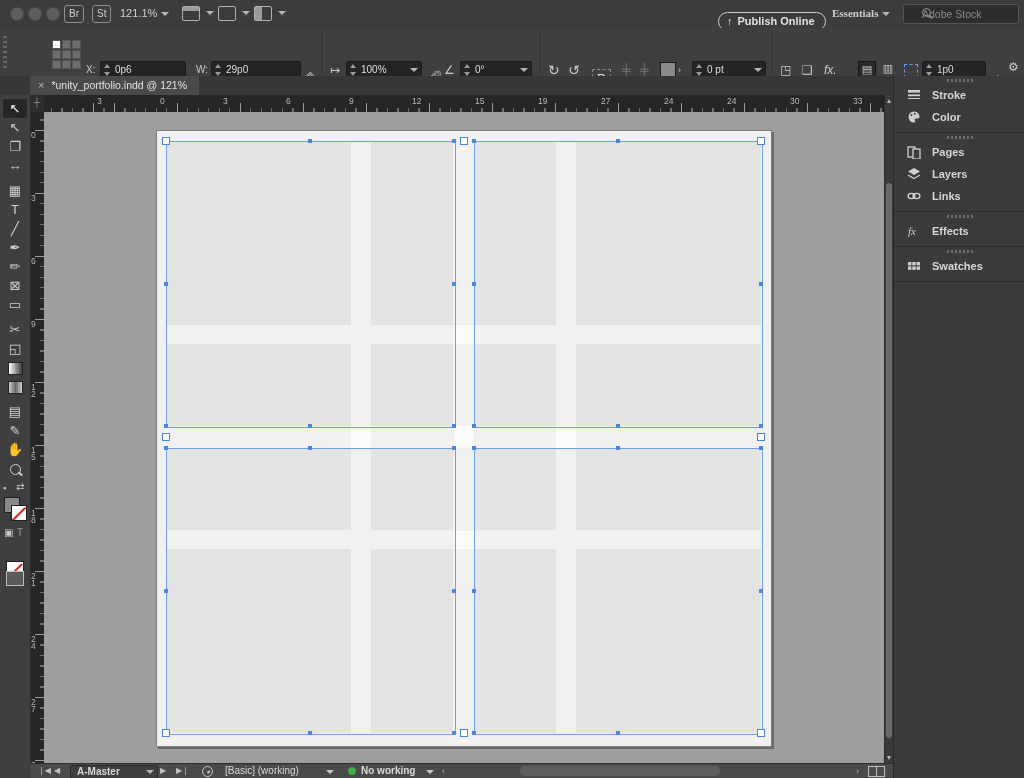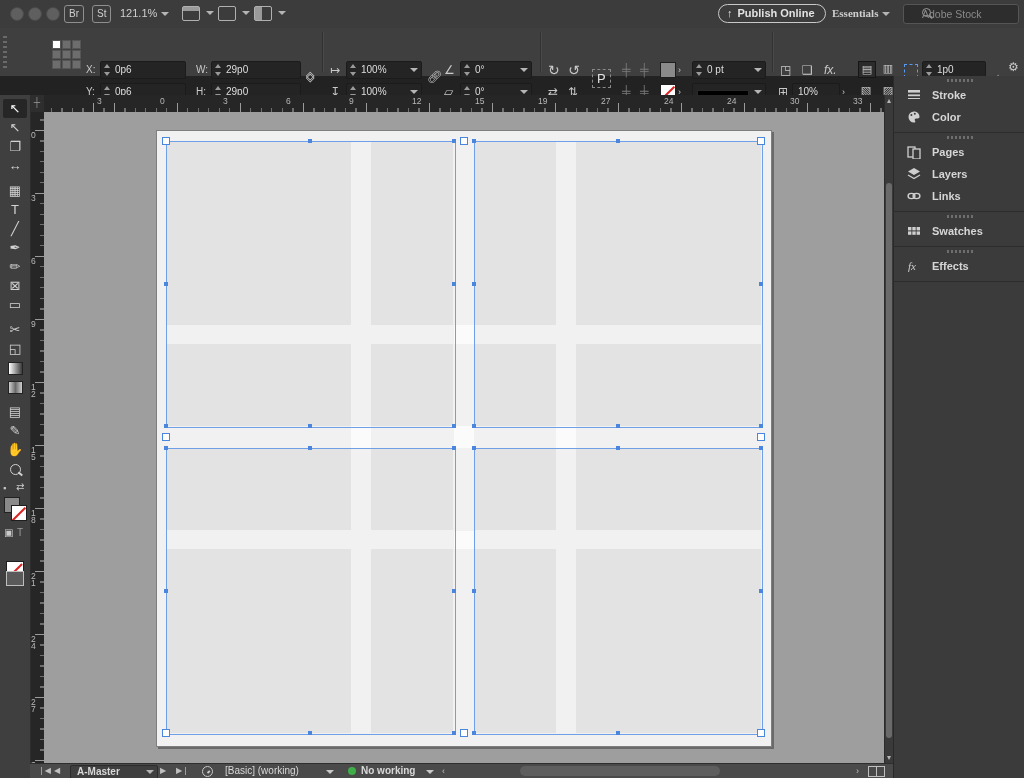--- a/index.html
+++ b/index.html
@@ -10,21 +10,21 @@
   
   #menubar{left:0;top:0;width:1024px;height:28px;background:#3c3c3c;border-bottom:1px solid #2a2a2a;}
   .tl{width:12px;height:12px;border-radius:50%;background:#5f5f5f;border:1px solid #4a4a4a;top:7px;}
   .mbtn{height:16px;line-height:16px;padding:0 4px;border:1px solid #8f8f8f;border-radius:3px;
         font-size:10px;color:#cfcfcf;top:5px;}
   .mtext{top:7px;font-size:11px;color:#cfcfcf;}
   .chev{display:inline-block;width:0;height:0;border-left:4px solid transparent;border-right:4px solid transparent;
         border-top:4px solid #b5b5b5;vertical-align:middle;margin-left:4px;}
   .micon{top:6px;width:16px;height:13px;border:1px solid #b0b0b0;border-radius:2px;background:linear-gradient(#9a9a9a 0 4px,transparent 4px);}
   #win-title{top:7px;width:100%;text-align:center;color:#d4d4d4;font-size:11.5px;pointer-events:none;}
-  #publish{top:4px;left:718px;height:17px;line-height:17px;padding:0 10px 0 8px;border:1px solid #c9c9c9;
+  #publish{top:12px;left:718px;height:17px;line-height:17px;padding:0 10px 0 8px;border:1px solid #c9c9c9;
            border-radius:10px;font-size:11px;font-weight:bold;color:#e2e2e2;}
   #workspace{left:832px;font-family:Liberation Serif, serif;}
   #stock-search{left:903px;top:4px;width:114px;height:18px;background:#2d2d2d;border:1px solid #555;border-radius:3px;}
   .mag{position:absolute;left:5px;top:4px;width:7px;height:7px;border:1.5px solid #9a9a9a;border-radius:50%;}
   .mag::after{content:"";position:absolute;left:6px;top:7px;width:4px;height:1.5px;background:#9a9a9a;transform:rotate(38deg);}
   #stock-search span{position:absolute;left:18px;top:3px;color:#8a8a8a;font-size:10.5px;}
   
   #cpanel{left:0;top:28px;width:1024px;height:48px;background:#3f3f3f;border-bottom:1px solid #232323;}
   #cpanel .grip{left:3px;top:8px;width:4px;height:32px;background:repeating-linear-gradient(#6a6a6a 0 2px,transparent 2px 5px);}
   .cp-sep{width:1px;top:4px;height:40px;background:#313131;border-right:1px solid #4a4a4a;}
@@ -240,20 +240,25 @@
       </div>
     <div class="field abs" style="left:922px;top:55px;width:62px">
         <span class="white-swatch"></span>
         <span class="dd"></span>
       </div>
     <span class="cp-icon abs" style="left:991px;top:44px;font-size:13px">⚡</span>
     <span class="cp-icon abs" style="left:1008px;top:32px;font-size:12px">⚙</span>
     <span class="cp-icon abs" style="left:1008px;top:56px;font-size:13px">≡</span>
   </div>
 
+  <div id="tabbar" class="abs">
+    <div id="doc-tab" class="abs">
+      <span class="close">×</span><span>*unity_portfolio.indd @ 121%</span>
+    </div>
+  </div>
 
   <div id="ruler-corner" class="abs">┼</div>
   <div id="hruler" class="abs">
       <div class="minor"></div>
       <div class="major"></div>
       <span class="hlab" style="left: 53px;">3</span>
       <span class="hlab" style="left: 116px;">0</span>
       <span class="hlab" style="left: 179px;">3</span>
       <span class="hlab" style="left: 242px;">6</span>
       <span class="hlab" style="left: 305px;">9</span>
@@ -441,39 +446,39 @@
               <ellipse cx="4.5" cy="7" rx="3.4" ry="2.6" fill="none" stroke="#cfcfcf" stroke-width="1.4"></ellipse>
               <ellipse cx="9.5" cy="7" rx="3.4" ry="2.6" fill="none" stroke="#cfcfcf" stroke-width="1.4"></ellipse>
             </svg>
             <span class="plabel">Links</span>
           </div>
         </div>
         <div class="pgroup">
           <div class="pgrip"></div>
           <div class="pitem">
             <svg width="16" height="14" viewBox="0 0 14 14">
+              <text x="1" y="11" font-size="11" font-style="italic" fill="#cfcfcf" font-family="Liberation Serif,serif">fx</text>
+            </svg>
+            <span class="plabel">Effects</span>
+          </div>
+        </div>
+        <div class="pgroup">
+          <div class="pgrip"></div>
+          <div class="pitem">
+            <svg width="16" height="14" viewBox="0 0 14 14">
               <g fill="#cfcfcf">
                 <rect x="1" y="3" width="3.4" height="3.4"></rect>
                 <rect x="5.3" y="3" width="3.4" height="3.4"></rect>
                 <rect x="9.6" y="3" width="3.4" height="3.4"></rect>
                 <rect x="1" y="7.4" width="3.4" height="3.4"></rect>
                 <rect x="5.3" y="7.4" width="3.4" height="3.4"></rect>
                 <rect x="9.6" y="7.4" width="3.4" height="3.4"></rect>
               </g>
             </svg>
             <span class="plabel">Swatches</span>
-          </div>
-        </div>
-        <div class="pgroup">
-          <div class="pgrip"></div>
-          <div class="pitem">
-            <svg width="16" height="14" viewBox="0 0 14 14">
-              <text x="1" y="11" font-size="11" font-style="italic" fill="#cfcfcf" font-family="Liberation Serif,serif">fx</text>
-            </svg>
-            <span class="plabel">Effects</span>
           </div>
         </div>
       </div>
     </div>
 
   <div id="corner-left" class="abs"></div>
   <div id="statusbar" class="abs">
     <span class="nav abs" style="left:8px">❘◀</span>
     <span class="nav abs" style="left:24px">◀</span>
     <div id="master-field" class="abs"><span>A-Master</span><span class="dd" style="top:4px"></span></div>

